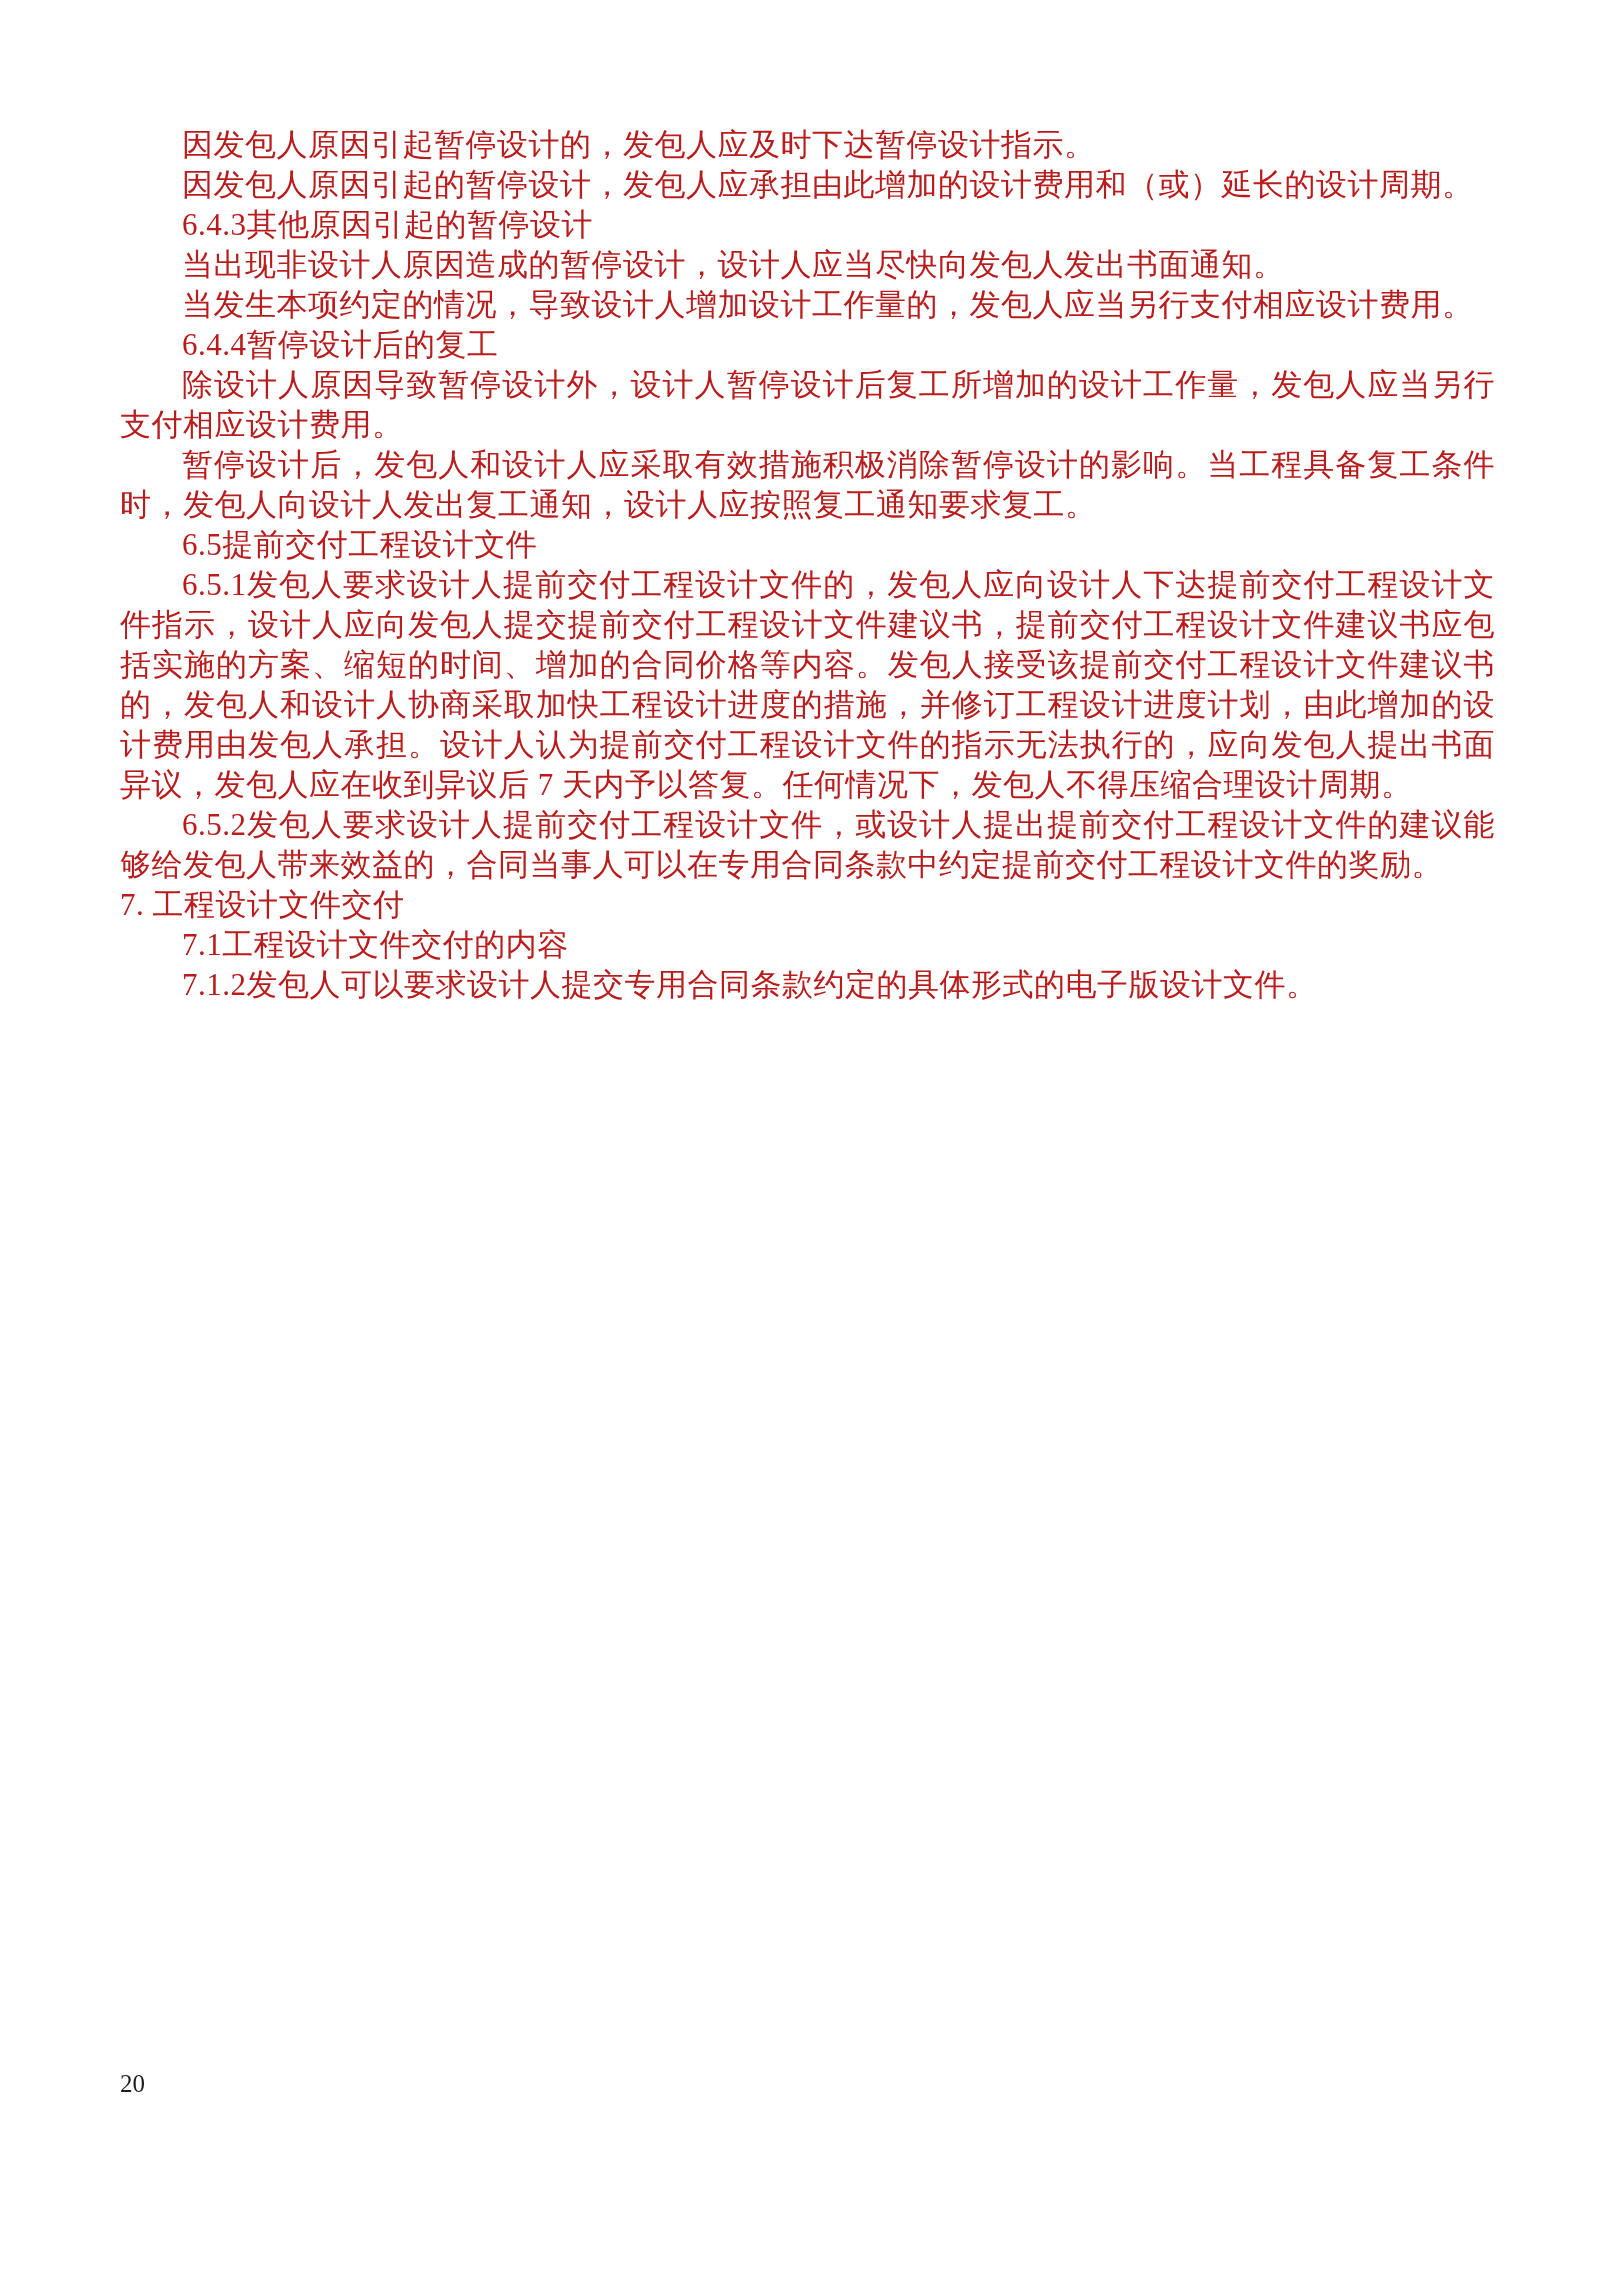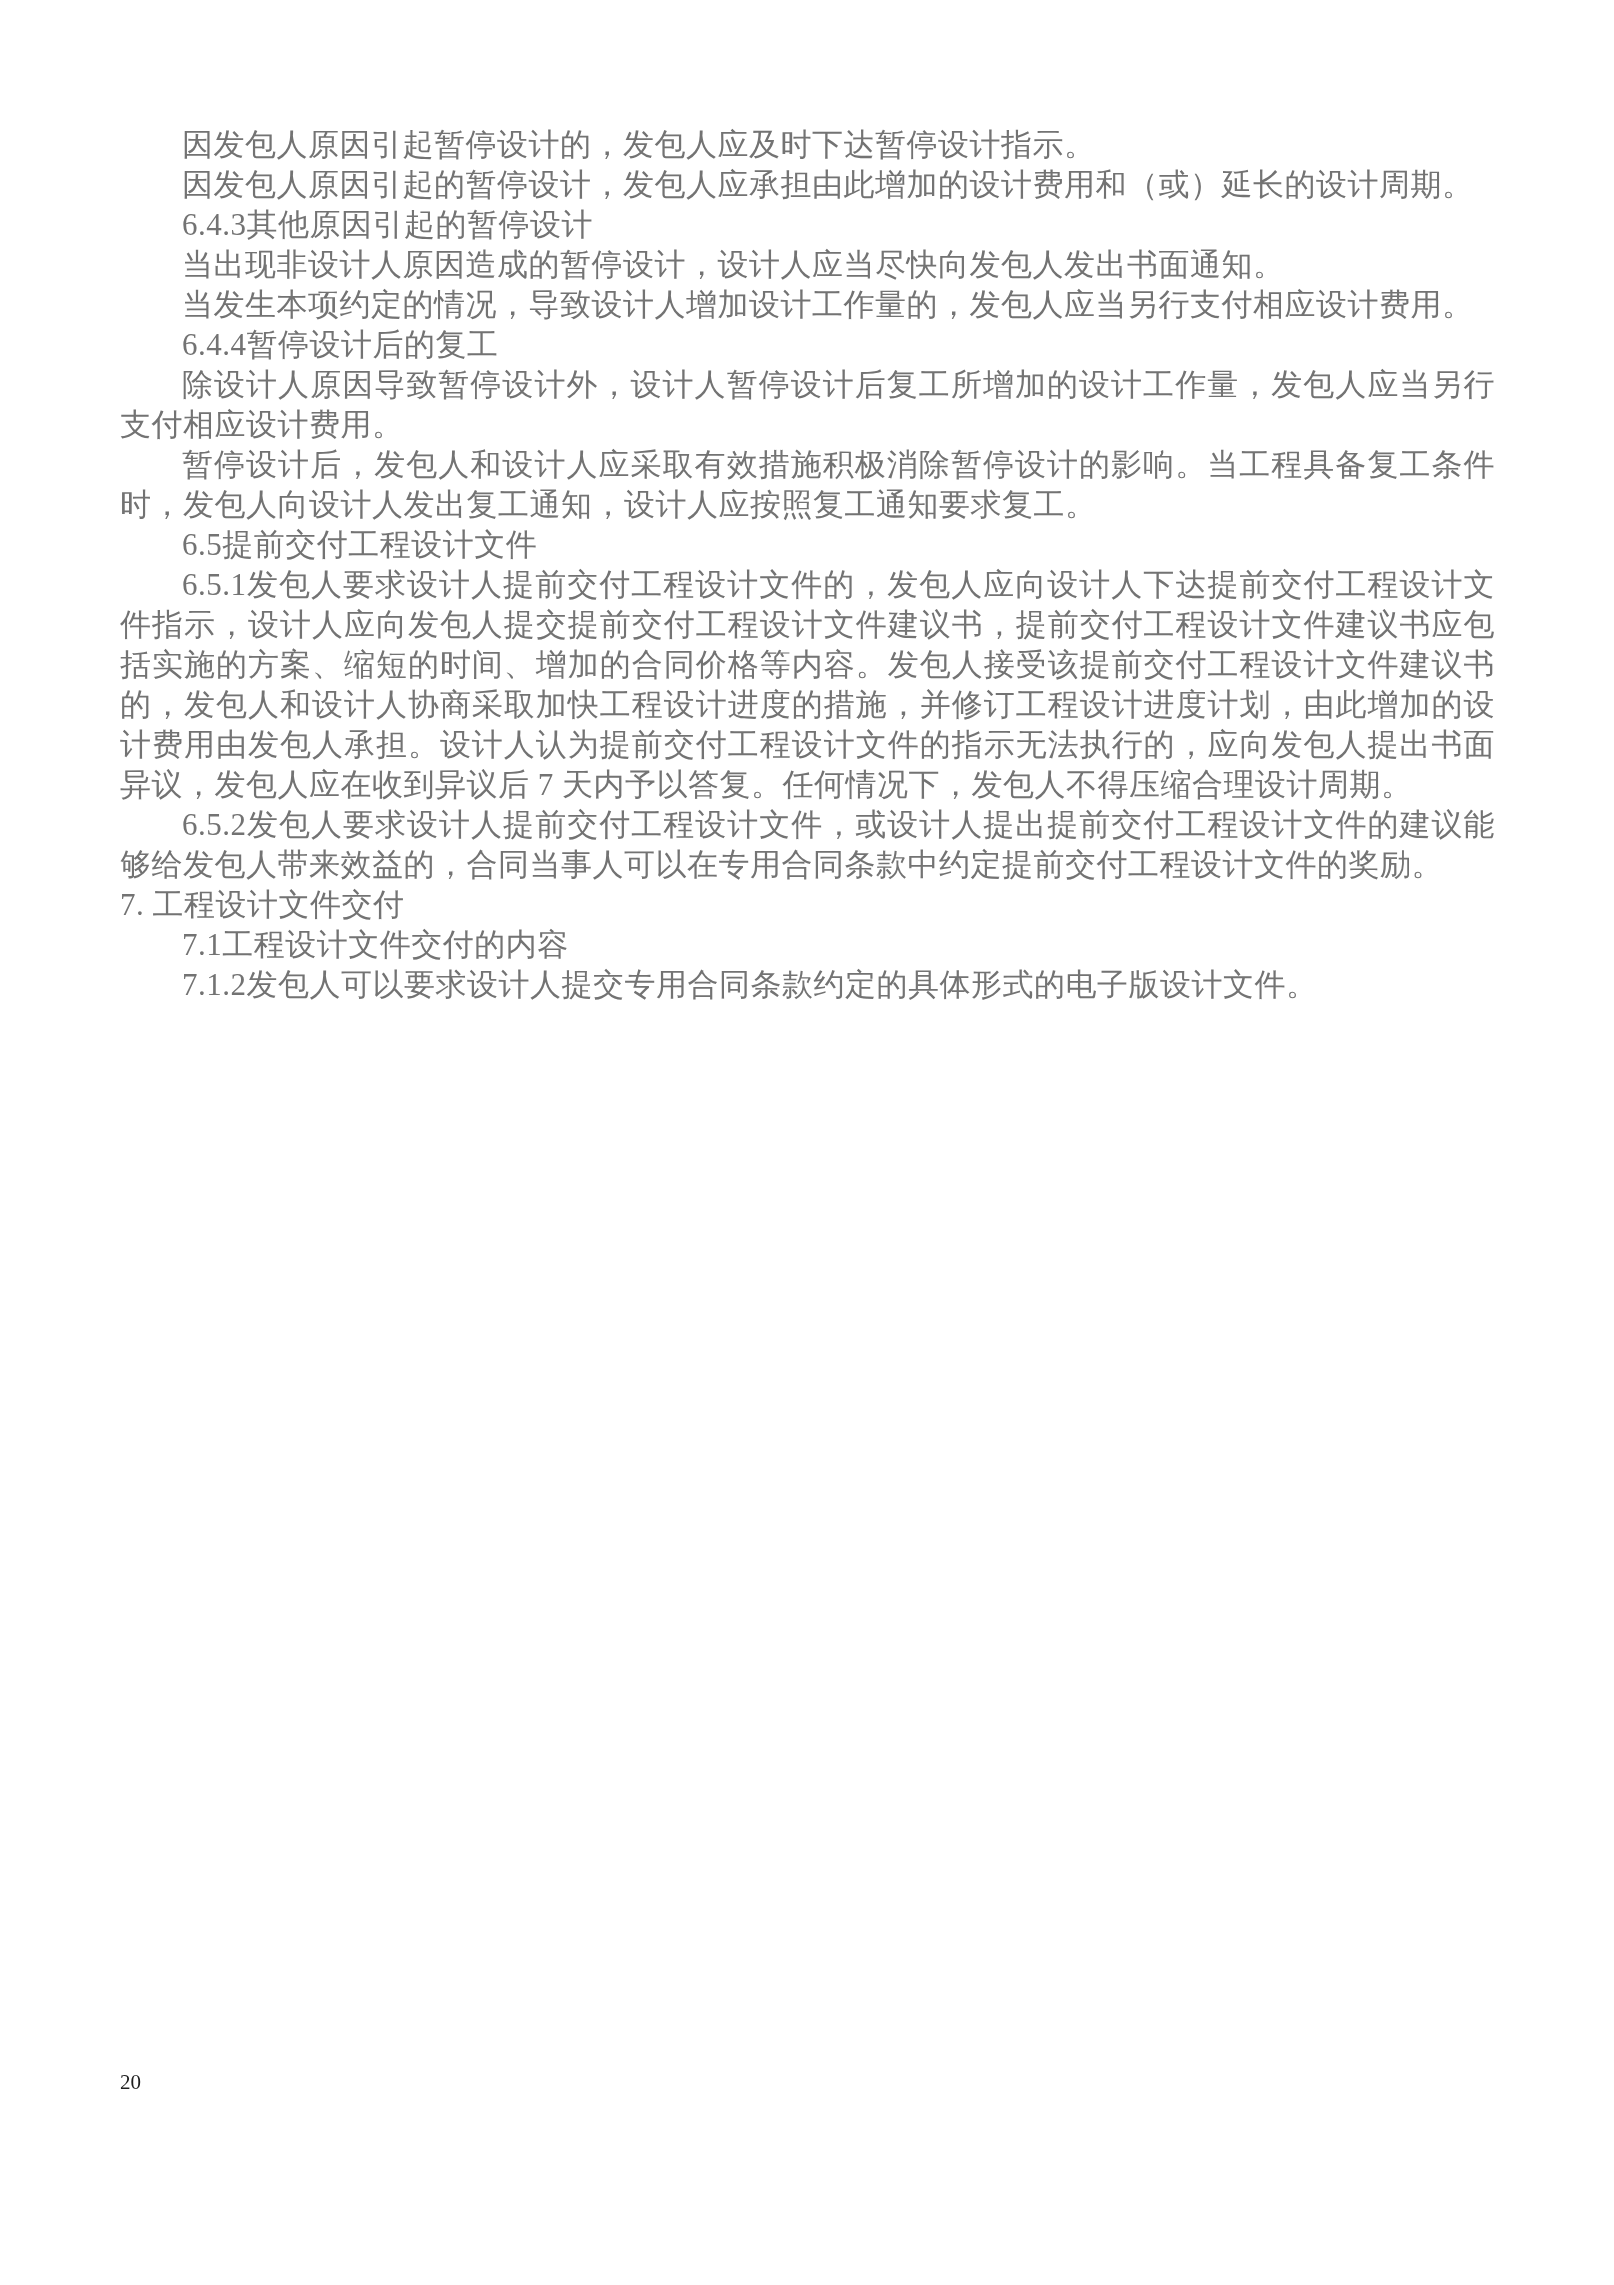--- a/index.html
+++ b/index.html
@@ -19,39 +19,39 @@
     top: 0; left: 0;
     width: 1615px;
     height: 2285px;
     background: #ffffff;
   }
   .content {
     position: absolute;
     top: 125px;
     left: 120px;
     width: 1375px;
-    color: #737373;
+    color: #b91c1c;
   }
   p.para {
     margin: 0;
     padding: 0;
     font-size: 31px;
     line-height: 40px;
     text-align: justify;
     letter-spacing: 0.5px;
     word-break: break-all;
   }
   p.para.indent {
     text-indent: 2em;
   }
   .page-number {
     position: absolute;
     left: 120px;
     top: 2070px;
-    font-size: 21px;
+    font-size: 25px;
     color: #1f1f1f;
     font-family: "Liberation Serif", "DejaVu Serif", serif;
   }
 </style>
 </head>
 <body>
 
 <div class="page">
   <div class="content" id="document-body">
       <p class="para indent">因发包人原因引起暂停设计的，发包人应及时下达暂停设计指示。</p>

